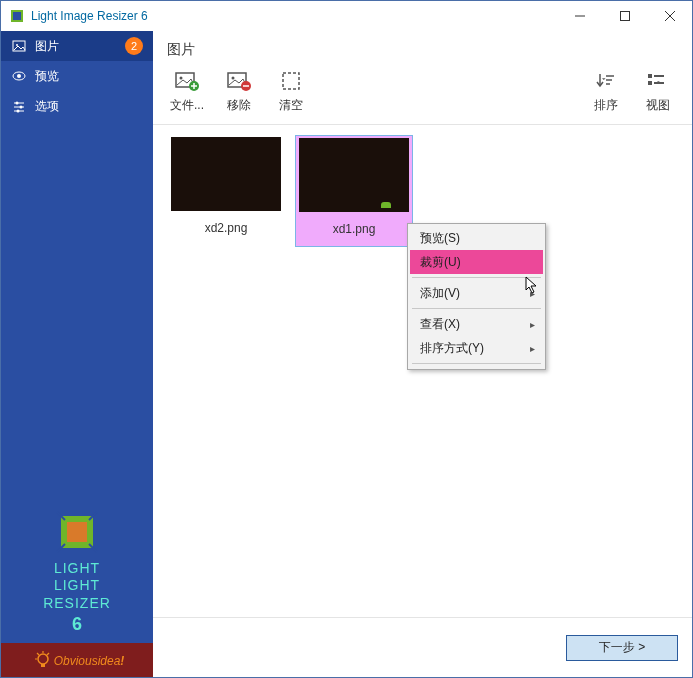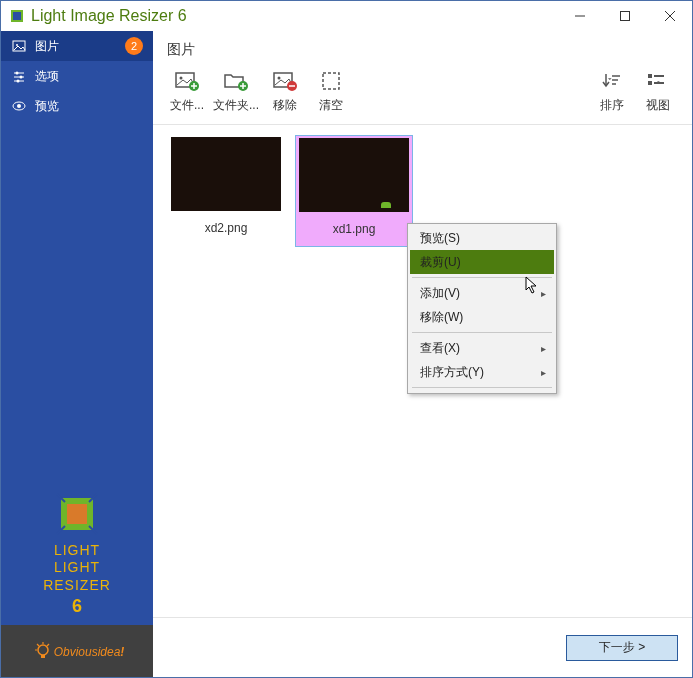--- a/index.html
+++ b/index.html
@@ -1,52 +1,52 @@
 <!DOCTYPE html>
 <html><head>
 <meta charset="utf-8">
 <style>
 *{box-sizing:border-box;margin:0;padding:0;font-family:"Microsoft YaHei","Segoe UI",sans-serif;font-size:12px;user-select:none}
 html,body{width:693px;height:678px;overflow:hidden}
 .window{width:693px;height:678px;border:1px solid #4a6ea8;background:#fff;display:flex;flex-direction:column}
 .titlebar{height:30px;display:flex;align-items:center;padding:0 0 0 8px;background:#fff}
 .titlebar .app-icon{width:16px;height:16px;margin-right:6px}
-.titlebar .title{flex:1;color:#4d7c0f;font-size:16px}
+.titlebar .title{flex:1;color:#0369a1;font-size:12px}
 .titlebar .win-btn{width:45px;height:30px;display:flex;align-items:center;justify-content:center;color:#333}
 .body{flex:1;display:flex;min-height:0}
 .sidebar{width:152px;background:#2a4ea2;display:flex;flex-direction:column;color:#fff}
 .side-item{height:30px;display:flex;align-items:center;padding:0 10px;gap:8px;cursor:pointer}
 .side-item.active{background:#1b3c88}
 .side-item .s-icon{width:16px;height:16px;display:flex;align-items:center;justify-content:center}
 .side-item .badge{margin-left:auto;background:#ff7b1a;color:#fff;border-radius:50%;width:18px;height:18px;display:flex;align-items:center;justify-content:center;font-size:11px}
 .side-fill{flex:1}
-.brand{padding:10px 0 8px 0;display:flex;flex-direction:column;align-items:center;color:#eab308}
+.brand{padding:10px 0 8px 0;display:flex;flex-direction:column;align-items:center;color:#5eead4}
 .brand svg{margin-bottom:6px}
 .brand .line{font-size:14px;letter-spacing:1px;font-weight:300;line-height:1.25}
 .brand .six{font-size:18px;font-weight:600;margin-top:2px}
-.obvious{height:52px;background:#404040;display:flex;align-items:center;justify-content:center;gap:2px}
+.obvious{height:34px;background:#7f1d1d;display:flex;align-items:center;justify-content:center;gap:2px}
 .obvious .ob-text{color:#f08a1d;font-style:italic;font-size:14px}
 .main{flex:1;display:flex;flex-direction:column;min-width:0}
 .content-title{padding:10px 14px 4px 14px;color:#333;font-size:14px}
-.toolbar{display:flex;align-items:flex-start;padding:6px 14px 10px 14px;gap:6px;border-bottom:1px solid #e4e4e4}
+.toolbar{display:flex;align-items:flex-start;padding:6px 14px 10px 14px;gap:12px;border-bottom:1px solid #e4e4e4}
 .tool-btn{display:flex;flex-direction:column;align-items:center;gap:4px;cursor:pointer;min-width:40px}
 .tool-btn .t-icon{width:24px;height:24px;display:flex;align-items:center;justify-content:center}
 .tool-btn .t-label{color:#333}
 .tool-spacer{flex:1}
 .thumbs{flex:1;padding:10px 14px;display:flex;gap:10px;align-content:flex-start;flex-wrap:wrap;position:relative;overflow:hidden}
 .thumb{width:118px;display:flex;flex-direction:column;align-items:center;padding:2px;gap:6px}
 .thumb.selected{background:#f0abfc;border:1px solid #7bb5e6}
 .thumb .img{width:110px;height:74px;background:#1a0f0a;position:relative;overflow:hidden}
 .thumb .caption{color:#333;padding:4px 0 8px 0}
 .night1{background:linear-gradient(to bottom,#1a1410 0%,#2a1c14 55%,#4a2a18 70%,#d97a2a 80%,#120c08 82%,#0a0806 100%)}
 .night2{background:linear-gradient(to bottom,#0d1a2a 0%,#1a2838 30%,#2a3240 55%,#d87a2a 75%,#1a1208 78%,#0a0806 100%)}
 .night2::before{content:"";position:absolute;bottom:4px;right:18px;width:10px;height:6px;background:#6fb52a;border-radius:3px 3px 0 0}
-.context-menu{position:absolute;left:254px;top:98px;width:150px;background:#f2f2f2;border:1px solid #a8a8a8;box-shadow:2px 2px 4px rgba(0,0,0,0.25);padding:2px}
+.context-menu{position:absolute;left:254px;top:98px;width:139px;background:#f2f2f2;border:1px solid #a8a8a8;box-shadow:2px 2px 4px rgba(0,0,0,0.25);padding:2px}
 .menu-item{height:24px;display:flex;align-items:center;padding:0 10px;color:#222;cursor:default;position:relative}
-.menu-item.highlight{background:#4d7c0f}
+.menu-item.highlight{background:#ec4899}
 .menu-item .arrow{position:absolute;right:8px;top:50%;transform:translateY(-50%);font-size:10px;color:#555}
 .menu-sep{height:1px;background:#c8c8c8;margin:3px 2px}
 .cursor{position:absolute;left:372px;top:151px;pointer-events:none}
 .footer{border-top:1px solid #e4e4e4;height:60px;display:flex;align-items:center;justify-content:flex-end;padding:0 14px}
 .next-btn{width:112px;height:26px;background:#cde2f3;border:1px solid #2a5a9c;color:#222;cursor:pointer;display:flex;align-items:center;justify-content:center}
 </style>
 </head>
 <body>
 
 <div class="window">
@@ -85,38 +85,38 @@
               <circle cx="5" cy="6" r="1" fill="#fff"></circle>
               <path d="M2 11 L6 7 L9 10 L11 8 L13 11" fill="none" stroke="#fff" stroke-width="1"></path>
             </svg>
           </span>
         <span>图片</span>
         <span class="badge">2</span>
       </div>
       <div class="side-item">
         <span class="s-icon">
             <svg width="14" height="14">
+              <ellipse cx="7" cy="7" rx="6" ry="4" fill="none" stroke="#fff"></ellipse>
+              <circle cx="7" cy="7" r="2" fill="#fff"></circle>
+            </svg>
+          </span>
+        <span>预览</span>
+      </div>
+      <div class="side-item">
+        <span class="s-icon">
+            <svg width="14" height="14">
               <line x1="2" y1="4" x2="12" y2="4" stroke="#fff"></line>
               <circle cx="5" cy="4" r="1.5" fill="#fff"></circle>
               <line x1="2" y1="8" x2="12" y2="8" stroke="#fff"></line>
               <circle cx="9" cy="8" r="1.5" fill="#fff"></circle>
               <line x1="2" y1="12" x2="12" y2="12" stroke="#fff"></line>
               <circle cx="6" cy="12" r="1.5" fill="#fff"></circle>
             </svg>
           </span>
         <span>选项</span>
-      </div>
-      <div class="side-item">
-        <span class="s-icon">
-            <svg width="14" height="14">
-              <ellipse cx="7" cy="7" rx="6" ry="4" fill="none" stroke="#fff"></ellipse>
-              <circle cx="7" cy="7" r="2" fill="#fff"></circle>
-            </svg>
-          </span>
-        <span>预览</span>
       </div>
       <div class="side-fill"></div>
       <div class="brand">
         <svg width="44" height="44">
             <rect x="6" y="6" width="32" height="32" fill="#6fb52a"></rect>
             <rect x="12" y="12" width="20" height="20" fill="#d97a2a"></rect>
             <g stroke="#2a4ea2" stroke-width="2">
               <line x1="2" y1="2" x2="10" y2="10"></line>
               <line x1="42" y1="2" x2="34" y2="10"></line>
               <line x1="2" y1="42" x2="10" y2="34"></line>
@@ -155,31 +155,20 @@
                 <circle cx="19" cy="15" r="5" fill="#3a9b3a"></circle>
                 <line x1="19" y1="12" x2="19" y2="18" stroke="#fff" stroke-width="1.5"></line>
                 <line x1="16" y1="15" x2="22" y2="15" stroke="#fff" stroke-width="1.5"></line>
               </svg>
             </span>
           <span class="t-label">文件...</span>
         </div>
         <div class="tool-btn">
           <span class="t-icon">
               <svg width="24" height="20">
-                <path d="M1 4 L7 4 L9 6 L19 6 L19 16 L1 16 Z" fill="none" stroke="#555" stroke-width="1.5"></path>
-                <circle cx="19" cy="15" r="5" fill="#3a9b3a"></circle>
-                <line x1="19" y1="12" x2="19" y2="18" stroke="#fff" stroke-width="1.5"></line>
-                <line x1="16" y1="15" x2="22" y2="15" stroke="#fff" stroke-width="1.5"></line>
-              </svg>
-            </span>
-          <span class="t-label">文件夹...</span>
-        </div>
-        <div class="tool-btn">
-          <span class="t-icon">
-              <svg width="24" height="20">
                 <rect x="1" y="2" width="18" height="14" fill="none" stroke="#555" stroke-width="1.5"></rect>
                 <circle cx="6" cy="7" r="1.5" fill="#555"></circle>
                 <path d="M2 14 L8 9 L12 12 L16 8 L19 14" fill="none" stroke="#555"></path>
                 <circle cx="19" cy="15" r="5" fill="#d03a3a"></circle>
                 <line x1="16" y1="15" x2="22" y2="15" stroke="#fff" stroke-width="1.5"></line>
               </svg>
             </span>
           <span class="t-label">移除</span>
         </div>
         <div class="tool-btn">
@@ -233,23 +222,20 @@
               <span>预览(S)</span>
             </div>
           <div class="menu-item highlight">
               <span>裁剪(U)</span>
             </div>
           <div class="menu-sep"></div>
           <div class="menu-item">
               <span>添加(V)</span>
               <span class="arrow">▸</span>
             </div>
-          <div class="menu-item">
-              <span>移除(W)</span>
-            </div>
           <div class="menu-sep"></div>
           <div class="menu-item">
               <span>查看(X)</span>
               <span class="arrow">▸</span>
             </div>
           <div class="menu-item">
               <span>排序方式(Y)</span>
               <span class="arrow">▸</span>
             </div>
           <div class="menu-sep"></div>

